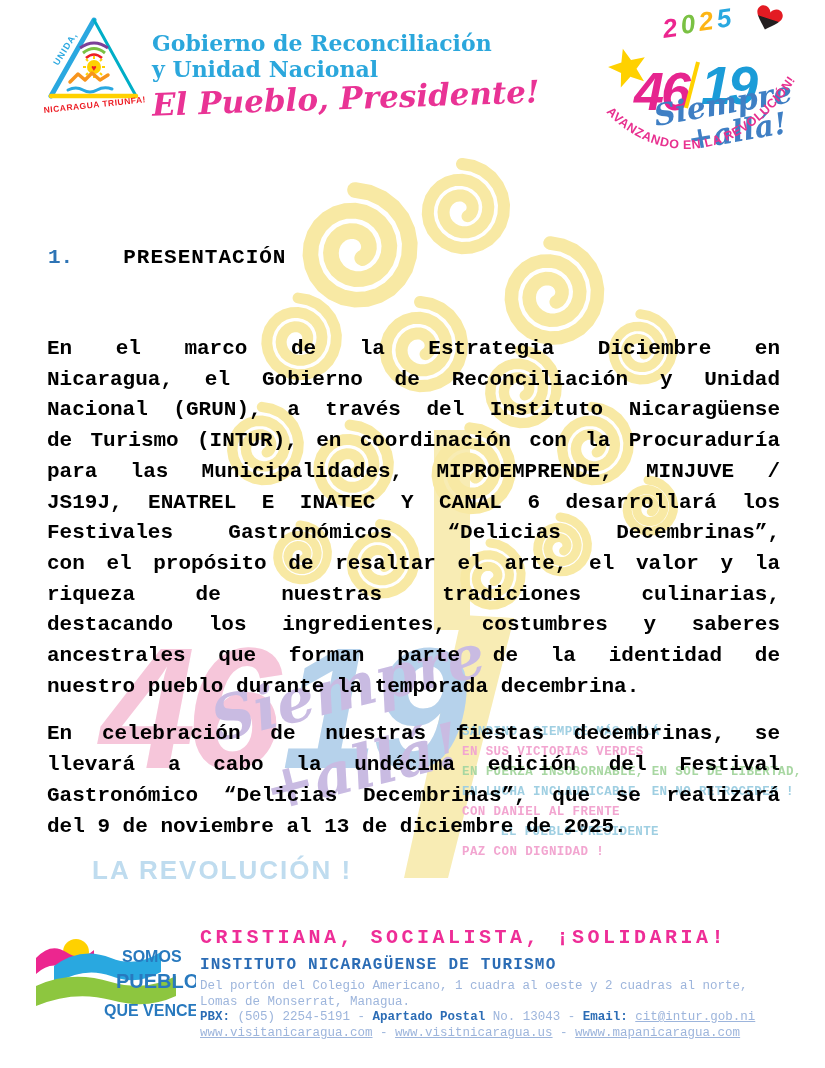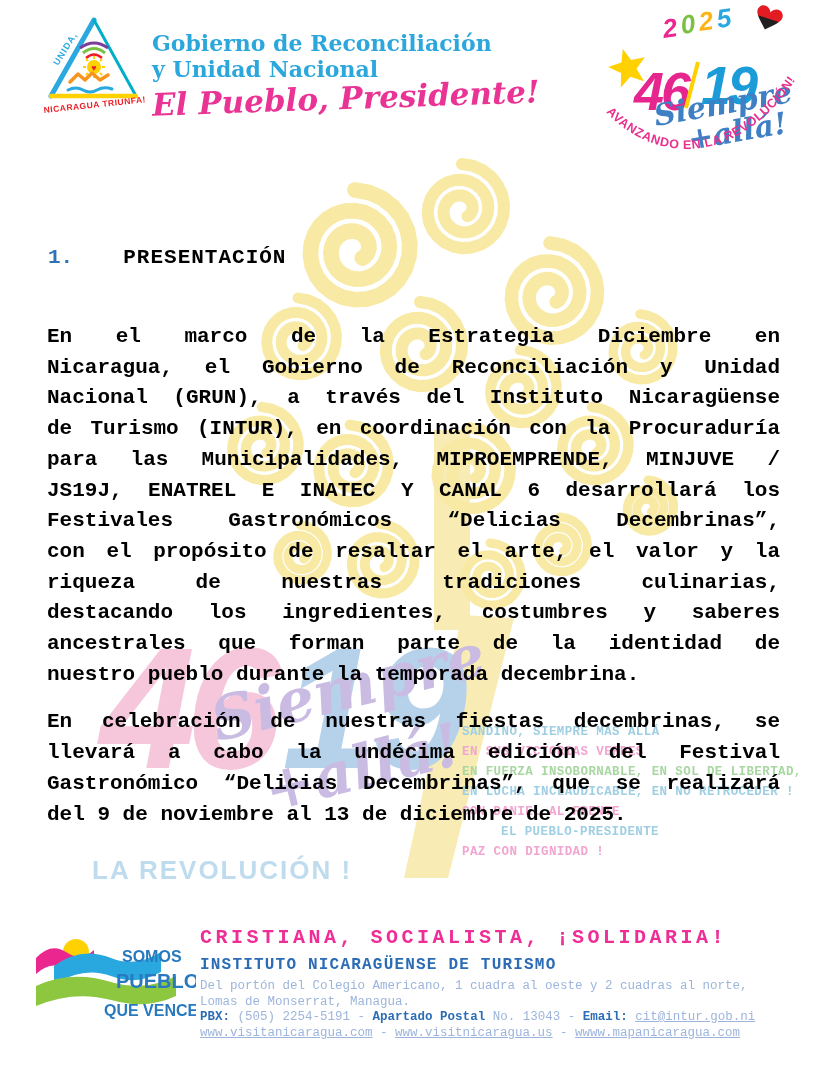--- a/index.html
+++ b/index.html
@@ -23,21 +23,21 @@
   .gov-title{left:152px;top:30px;font:bold 22px "DejaVu Serif",serif;color:#2BA7DC;line-height:26px;}
   .gov-script{left:152px;top:80px;font:italic bold 31px "DejaVu Serif",serif;color:#E93395;
         transform:rotate(-2deg);white-space:nowrap;}
 
   
   .z2{z-index:2;}
   .heading{left:48px;top:246px;font:bold 21px "Liberation Mono",monospace;white-space:nowrap;}
   .heading .num{color:#2E74B5;}
   .heading .ttl{color:#000;margin-left:50px;letter-spacing:1px;}
   .bodytext{left:47px;top:318px;width:733px;font:bold 21px "Liberation Mono",monospace;color:#000;}
-  .para{margin:4px 0 17px 0;}
+  .para{margin:16px 0 17px 0;}
   .bline{line-height:30.7px;width:100%;}
   .bline.just{text-align:justify;text-align-last:justify;}
 
   
   .f-slogan{left:200px;top:926px;font:bold 20px "Liberation Mono",monospace;color:#EE2D97;
         letter-spacing:3.5px;white-space:nowrap;}
   .f-inst{left:200px;top:956px;font:bold 16px "Liberation Mono",monospace;color:#2B6CB5;
         letter-spacing:1.2px;white-space:nowrap;}
   .f-addr{left:200px;top:978px;font:12.5px "Liberation Mono",monospace;color:#9DB5DC;
         line-height:16px;white-space:nowrap;}

